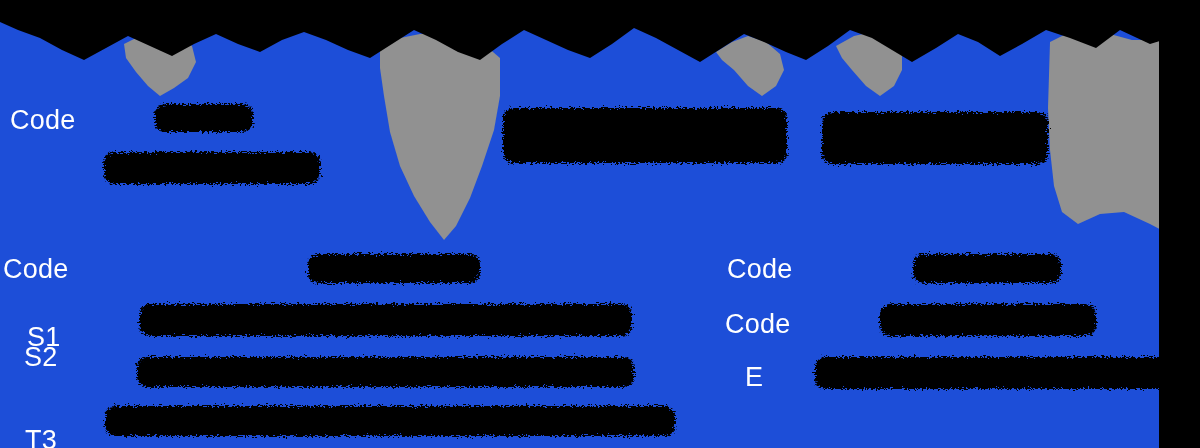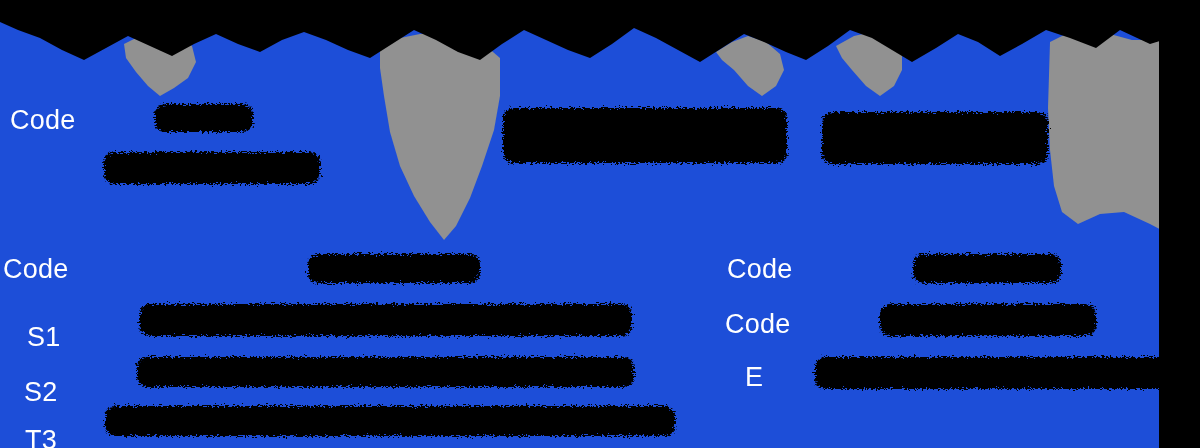--- a/index.html
+++ b/index.html
@@ -65,21 +65,21 @@
         </g>
     </svg>
   </div>
 
   <div class="layer">
 
     <span class="label" style="left: 10px; top: 107px; transform: translateY(0px);">Code</span>
 
     <span class="label" style="left: 3px; top: 256px; transform: translateY(0px);">Code</span>
     <span class="label" style="left: 27px; top: 324px; transform: translateY(0px);">S1</span>
-    <span class="label" style="left: 24px; top: 379px; transform: translateY(0px);">S2</span>
+    <span class="label" style="left: 24px; top: 344px; transform: translateY(0px);">S2</span>
     <span class="label" style="left: 25px; top: 427px; transform: translateY(0px);">T3</span>
 
     <span class="label" style="left: 727px; top: 256px; transform: translateY(0px);">Code</span>
     <span class="label" style="left: 725px; top: 311px; transform: translateY(0px);">Code</span>
     <span class="label" style="left: 745px; top: 364px; transform: translateY(0px);">E</span>
 
   </div>
 
 </div>
 

